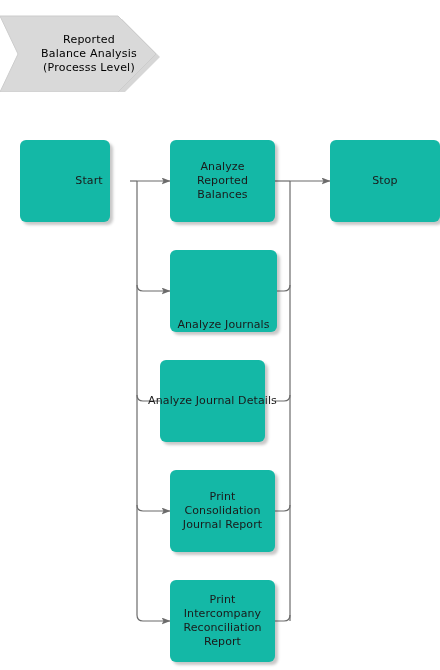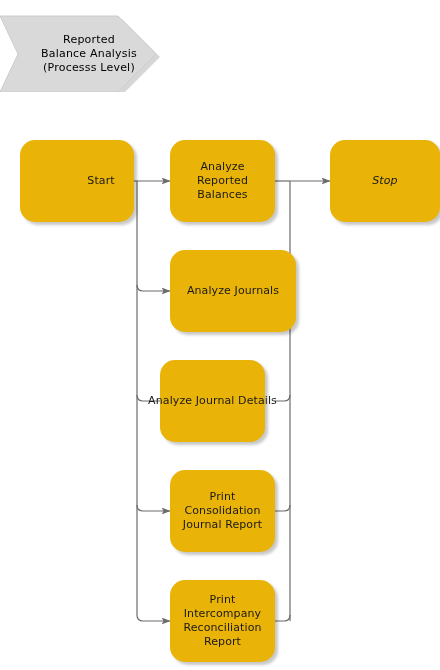--- a/index.html
+++ b/index.html
@@ -50,22 +50,22 @@
     text-align: center;
     font-size: 11px;
     line-height: 14px;
     color: #000000;
     letter-spacing: 0.2px;
     padding-left: 18px;
     white-space: pre-line;
   }
   .node {
     position: absolute;
-    background: #eab308;
-    border-radius: 15px;
+    background: #14b8a6;
+    border-radius: 6px;
     box-shadow: 3px 3px 3px rgba(0,0,0,0.22);
     display: flex;
     align-items: center;
     justify-content: center;
     box-sizing: border-box;
   }
   .node-label {
     text-align: center;
     font-size: 11px;
     line-height: 14px;
@@ -124,31 +124,31 @@
   <div class="banner">
     <svg class="banner-shape" viewBox="0 0 160 77" width="160" height="77" xmlns="http://www.w3.org/2000/svg">
       <polygon points="4,80 22,42 4,4 122,4 160,42 122,80" fill="rgba(0,0,0,0.16)"></polygon>
       <polygon points="0,77 18,39 0,1 118,1 156,39 118,77" fill="#d9d9d9" stroke="#cccccc" stroke-width="1"></polygon>
     </svg>
     <div class="banner-label">Reported
 Balance Analysis
 (Processs Level)</div>
   </div>
 
-  <div class="node" style="left:20px; top:140px; width:114px; height:82px;padding-left:48px;">
+  <div class="node" style="left:20px; top:140px; width:90px; height:82px;padding-left:48px;">
     <span class="node-label">Start</span>
   </div>
 
   <div class="node" style="left:170px; top:140px; width:105px; height:82px;">
     <span class="node-label">Analyze
 Reported
 Balances</span>
   </div>
 
-  <div class="node node-wide" style="left:170px; top:250px; width:126px; height:82px;">
+  <div class="node node-wide" style="left:170px; top:250px; width:107px; height:82px;align-items:flex-end;">
     <span class="node-label">Analyze Journals</span>
   </div>
 
   <div class="node node-wide" style="left:160px; top:360px; width:105px; height:82px;">
     <span class="node-label">Analyze Journal
 Details</span>
   </div>
 
   <div class="node" style="left:170px; top:470px; width:105px; height:82px;">
     <span class="node-label">Print
@@ -156,17 +156,17 @@
 Journal Report</span>
   </div>
 
   <div class="node" style="left:170px; top:580px; width:105px; height:82px;">
     <span class="node-label">Print
 Intercompany
 Reconciliation
 Report</span>
   </div>
 
-  <div class="node" style="left:330px; top:140px; width:110px; height:82px;font-style:italic;">
+  <div class="node" style="left:330px; top:140px; width:110px; height:82px;">
     <span class="node-label">Stop</span>
   </div>
 
 </div>
 
 </body></html>

